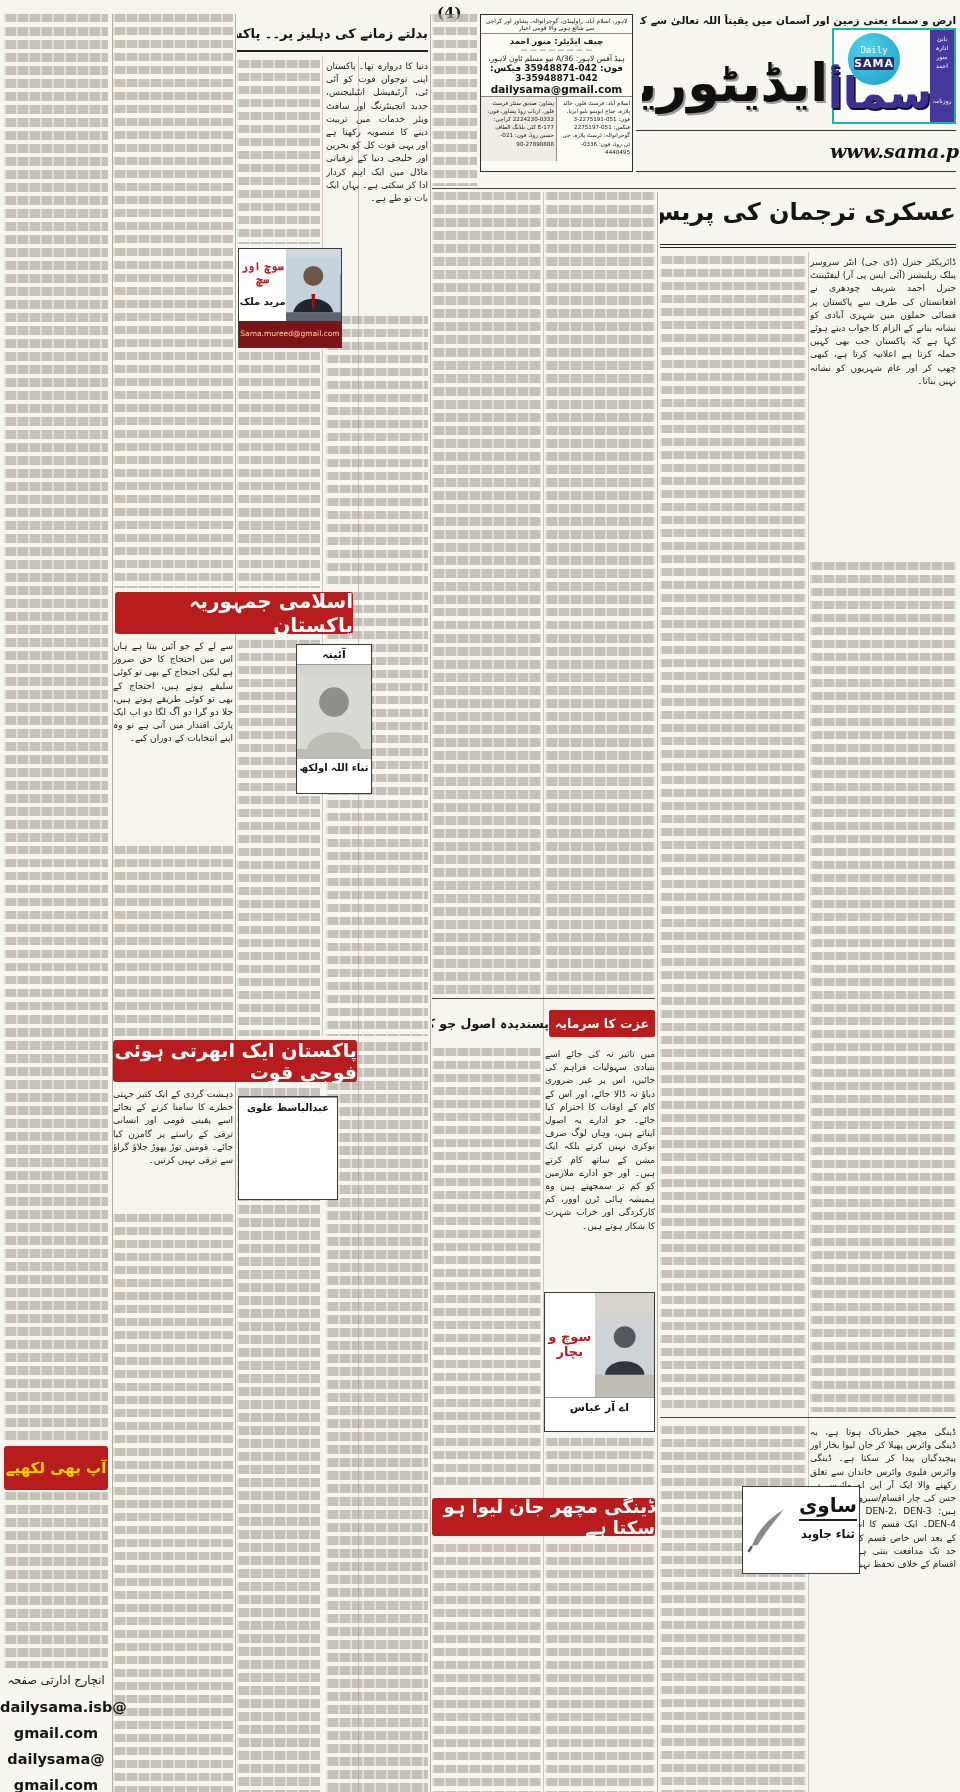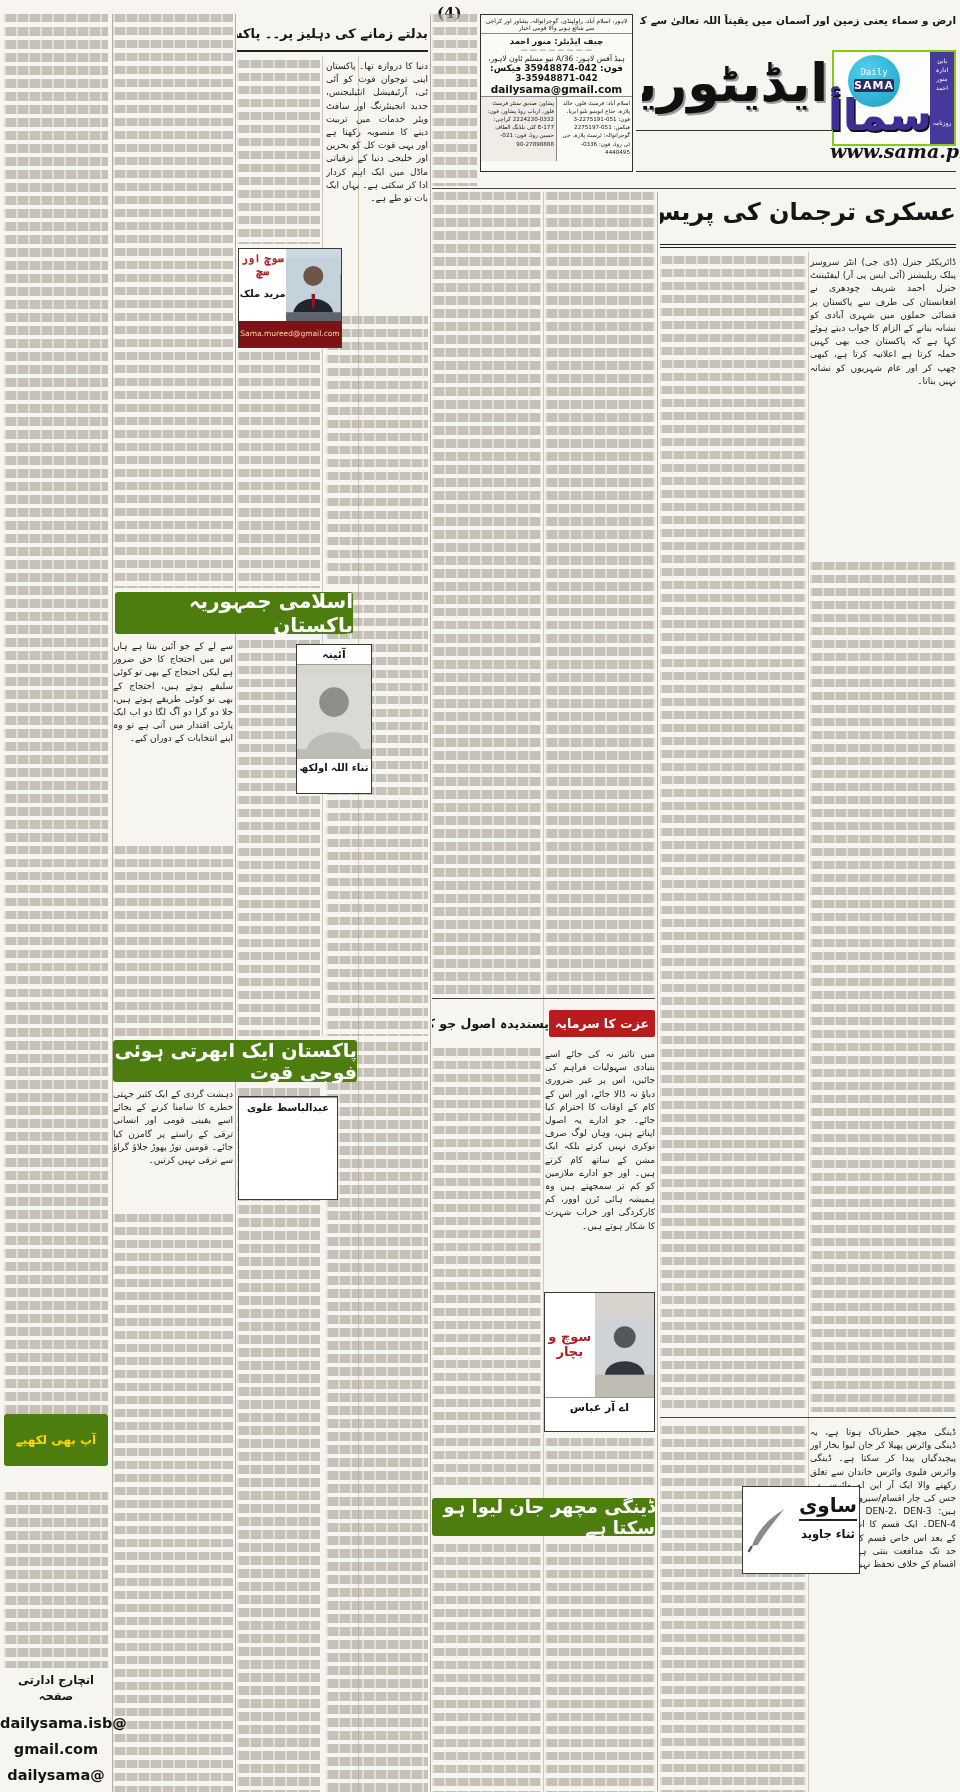--- a/index.html
+++ b/index.html
@@ -8,21 +8,21 @@
   .abs{position:absolute;box-sizing:border-box;}
   
   .fx{background-image:
       repeating-linear-gradient(90deg, rgba(247,245,239,.55) 0 2px, rgba(247,245,239,0) 2px 12px),
       repeating-linear-gradient(180deg, #a9a298 0 8.5px, rgba(0,0,0,0) 8.5px 13px);
       opacity:.62;}
   .vdiv{background:#b3ac9f;width:1px;}
   .vdiv.light{background:#cdc7ba;}
   .hrule{background:#4a453d;height:1px;}
   .txt{font-size:9px;line-height:13.2px;text-align:justify;color:#1b1b1b;overflow:hidden;}
-  .banner{background:#4d7c0f;color:#fff;display:flex;align-items:center;justify-content:center;
+  .banner{background:#b91c1c;color:#fff;display:flex;align-items:center;justify-content:center;
           font-weight:bold;border-radius:3px;z-index:2;}
   .photo{background:linear-gradient(180deg,#d7d4cd 0 30%,#bfbcb4 30% 100%);position:relative;overflow:hidden;}
   .photo svg{position:absolute;inset:0;width:100%;height:100%;}
   .authorbox{border:1.5px solid #3c3a35;background:#fff;z-index:3;overflow:hidden;}
   .redlabel{color:#b11f24;font-weight:bold;text-align:center;line-height:1.15;}
   .nowrap{white-space:nowrap;overflow:hidden;}
   .ltr{direction:ltr;unicode-bidi:bidi-override;}
   .cap{font-weight:bold;text-align:center;}
 </style>
 </head>
@@ -36,21 +36,21 @@
   <div class="abs vdiv" style="left:657px;top:192px;height:1600px"></div>
   <div class="abs vdiv light" style="left:543px;top:192px;height:1600px"></div>
   <div class="abs vdiv light" style="left:808px;top:252px;height:1540px"></div>
   <div class="abs vdiv light" style="left:322px;top:56px;height:980px"></div>
   <div class="abs vdiv light" style="left:358px;top:56px;height:1736px"></div>
 
   <div class="abs" style="left:437px;top:4px;width:40px;height:24px;font-family:'DejaVu Serif',serif;font-weight:bold;font-size:15px;direction:ltr">(4)</div>
 
   <div class="abs nowrap" style="left:640px;top:14px;width:316px;height:20px;font-size:10.5px;font-weight:bold;text-align:center">ارض و سماء یعنی زمین اور آسمان میں یقیناً اللہ تعالیٰ سے کوئی چیز پوشیدہ نہیں (سورۃ آل عمران آیت 5)</div>
 
-  <div class="abs" style="left:832px;top:50px;width:124px;height:96px;border:2px solid #84cc16;background:#fdfdfb;z-index:2">
+  <div class="abs" style="left:832px;top:28px;width:124px;height:96px;border:2px solid #14b8a6;background:#fdfdfb;z-index:2">
     <div class="abs" style="right:0;top:0;width:24px;height:92px;background:#46399b;color:#fff;font-size:6px;text-align:center;line-height:1.5;padding-top:4px">
       <div>بانیٔ ادارہ منور احمد</div>
       <div style="margin-top:26px">روزنامہ</div>
     </div>
     <div class="abs" style="left:14px;top:3px;width:52px;height:52px;border-radius:50%;background:radial-gradient(circle at 35% 30%,#4fd0ea,#1d9ec4);color:#fff;text-align:center;z-index:1">
       <div style="font-family:'DejaVu Sans Mono',monospace;font-size:9px;margin-top:12px">Daily</div>
       <div style="font-size:11px;font-weight:bold;letter-spacing:1px;background:#2b2b66;margin:2px 6px;border-radius:2px">SAMA</div>
     </div>
     <div class="abs" style="left:4px;top:34px;width:94px;height:58px;font-size:44px;font-weight:900;color:#3c2f93;text-shadow:1.5px 1.5px 0 #111;line-height:58px;text-align:center">سماأ</div>
   </div>
@@ -144,21 +144,21 @@
   <div class="abs authorbox" style="left:238px;top:248px;width:104px;height:100px">
     <div style="display:flex;height:72px">
       <div class="photo" style="flex:1.15;background:linear-gradient(180deg,#cdd9e2 0 35%,#5d6470 35% 100%)">
         <svg viewBox="0 0 60 60">
             <rect width="60" height="60" fill="#c4d2dc"></rect>
             <circle cx="30" cy="20" r="11" fill="#6d5648"></circle>
             <path d="M8 60 C12 40 48 40 52 60 Z" fill="#23252c"></path>
             <path d="M28 40 L32 40 L31 56 L29 56 Z" fill="#a31212"></path>
           </svg>
       </div>
-      <div style="flex:1;padding-top:4px">
+      <div style="flex:1;padding-top:12px">
         <div class="redlabel" style="font-size:11px;font-family:'DejaVu Serif',serif">سوچ اور سچ</div>
         <div class="cap" style="font-size:10px;margin-top:10px">مرید ملک</div>
       </div>
     </div>
     <div class="ltr" style="background:#7c1416;color:#ffd9a0;font-size:7.5px;text-align:center;height:26px;line-height:26px">Sama.mureed@gmail.com</div>
   </div>
 
   <div class="abs fx" style="left:113px;top:14px;width:120px;height:574px"></div>
 
   <div class="abs banner" style="left:115px;top:592px;width:238px;height:42px;font-size:20px">اسلامی جمہوریہ پاکستان</div>
@@ -186,25 +186,25 @@
   <div class="abs fx" style="left:113px;top:1214px;width:120px;height:578px"></div>
   <div class="abs fx" style="left:237px;top:1088px;width:83px;height:704px"></div>
   <div class="abs fx" style="left:326px;top:1042px;width:102px;height:750px"></div>
 
   <div class="abs authorbox" style="left:238px;top:1096px;width:100px;height:104px">
     <div class="cap" style="font-size:10px;border-top:1px solid #999;padding-top:4px">عبدالباسط علوی</div>
   </div>
 
   <div class="abs fx" style="left:4px;top:14px;width:104px;height:1428px"></div>
 
-  <div class="abs banner" style="left:4px;top:1414px;width:104px;height:52px;font-size:12px;color:#ffd400">آپ بھی لکھیے</div>
+  <div class="abs banner" style="left:4px;top:1446px;width:104px;height:44px;font-size:15px;color:#ffd400">آپ بھی لکھیے</div>
 
   <div class="abs fx" style="left:4px;top:1492px;width:104px;height:176px"></div>
 
   <div class="abs" style="left:0;top:1672px;width:112px;text-align:center">
-    <div style="font-size:11.5px;font-weight:bold;line-height:1.4;margin-bottom:6px">انچارج ادارتی صفحہ</div>
+    <div style="font-size:11.5px;font-weight:normal;line-height:1.4;margin-bottom:6px">انچارج ادارتی صفحہ</div>
     <div class="ltr" style="font-size:14.5px;font-weight:bold;line-height:26px">dailysama.isb@</div>
     <div class="ltr" style="font-size:14.5px;font-weight:bold;line-height:26px">gmail.com</div>
     <div class="ltr" style="font-size:14.5px;font-weight:bold;line-height:26px">dailysama@</div>
     <div class="ltr" style="font-size:14.5px;font-weight:bold;line-height:26px">gmail.com</div>
   </div>
 
 </div>
 
 </body></html>

